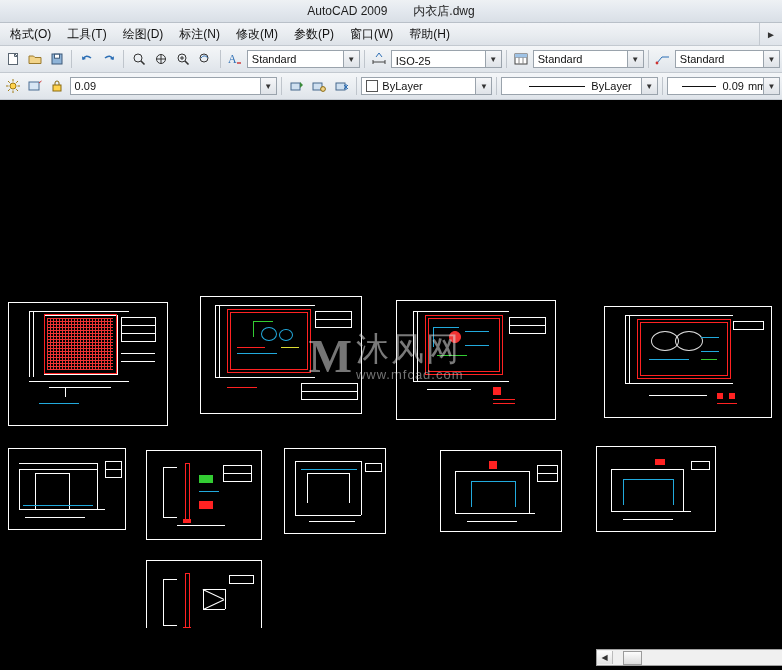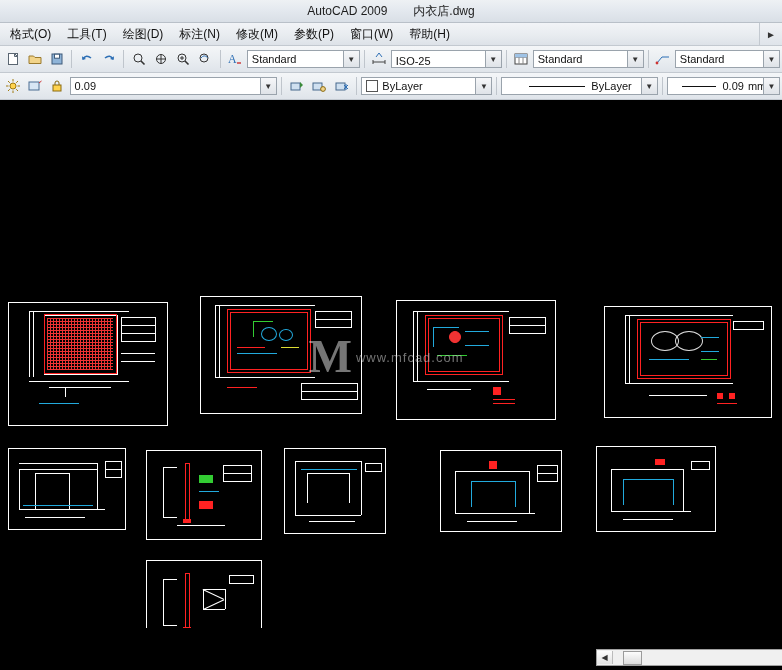--- a/index.html
+++ b/index.html
@@ -523,20 +523,21 @@
       <div class="ln" style="left:82px;top:14px;width:1px;height:9px;"></div>
       <div class="ln" style="left:106px;top:14px;width:1px;height:9px;"></div>
       <div class="lnr" style="left:36px;top:66px;width:8px;height:4px;"></div>
 
     </div>
 
     <div class="wm">
       <div class="wm-inner">
         <span class="wm-mark">M</span>
         <span class="wm-text">
+          <div class="wm-cn">沐风网</div>
           <div class="wm-url">www.mfcad.com</div>
         </span>
       </div>
     </div>
   </div>
 
   <div class="statusarea" style="position:relative;height:48px;">
     <div class="hscroll" style="bottom:10px;">
       <div class="hs-left">◀</div>
       <div class="hs-thumb"></div>

